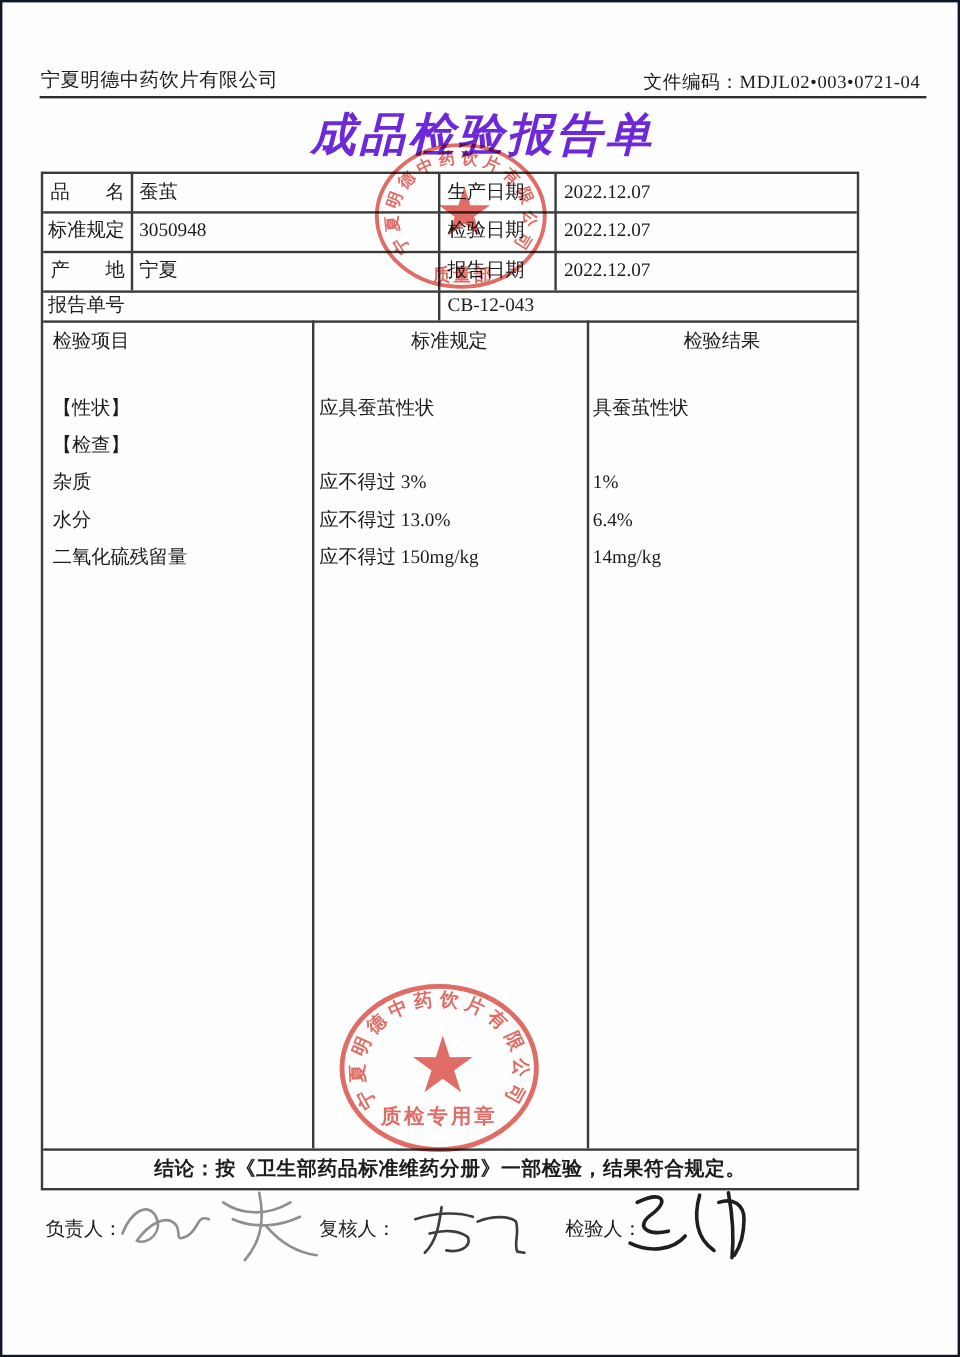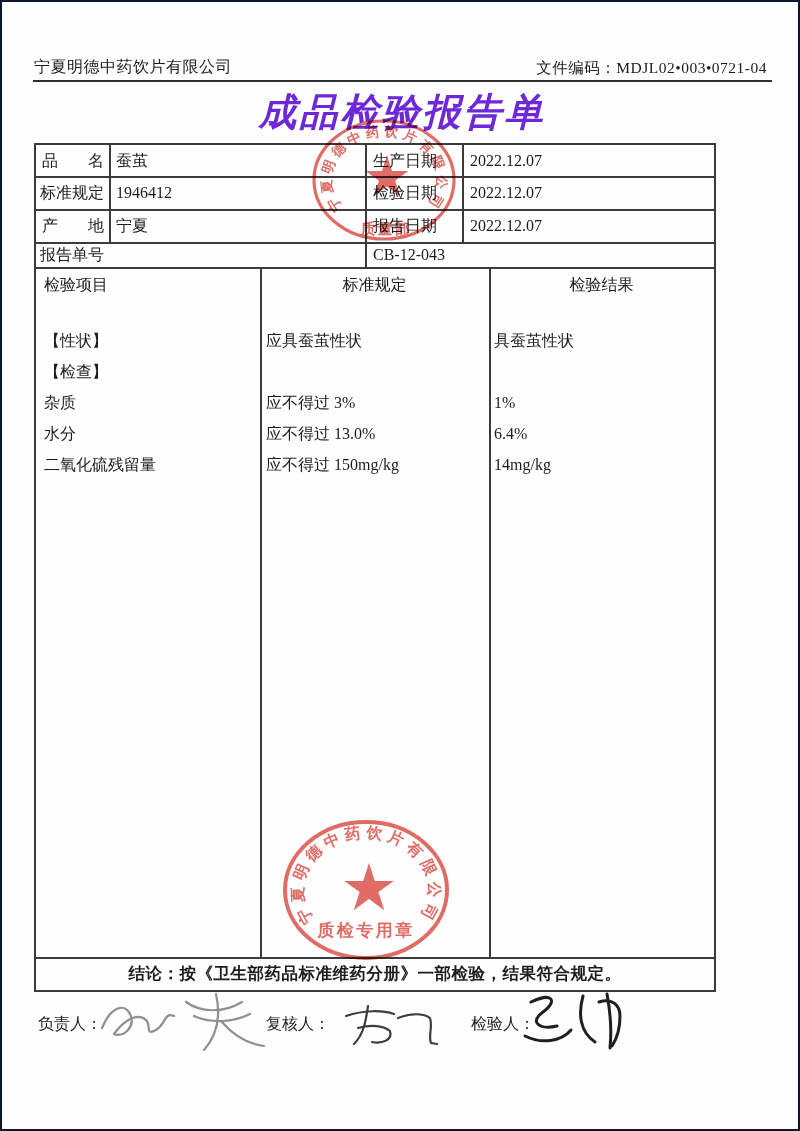--- a/index.html
+++ b/index.html
@@ -65,21 +65,21 @@
 
     <div class="cell jlabel" style="left:4px;top:0;width:66px;height:31px;line-height:31px">
       <span>品</span>
       <span>名</span>
     </div>
     <div class="cell" style="left:80px;top:0;height:31px;line-height:31px">蚕茧</div>
     <div class="cell" style="left:337px;top:0;height:31px;line-height:31px">生产日期</div>
     <div class="cell" style="left:434px;top:0;height:31px;line-height:31px">2022.12.07</div>
 
     <div class="cell" style="left:4px;top:31px;height:33px;line-height:33px">标准规定</div>
-    <div class="cell" style="left:80px;top:31px;height:33px;line-height:33px">1946412</div>
+    <div class="cell" style="left:80px;top:31px;height:33px;line-height:33px">3050948</div>
     <div class="cell" style="left:337px;top:31px;height:33px;line-height:33px">检验日期</div>
     <div class="cell" style="left:434px;top:31px;height:33px;line-height:33px">2022.12.07</div>
 
     <div class="cell jlabel" style="left:4px;top:64px;width:66px;height:33px;line-height:33px">
       <span>产</span>
       <span>地</span>
     </div>
     <div class="cell" style="left:80px;top:64px;height:33px;line-height:33px">宁夏</div>
     <div class="cell" style="left:337px;top:64px;height:33px;line-height:33px">报告日期</div>
     <div class="cell" style="left:434px;top:64px;height:33px;line-height:33px">2022.12.07</div>

